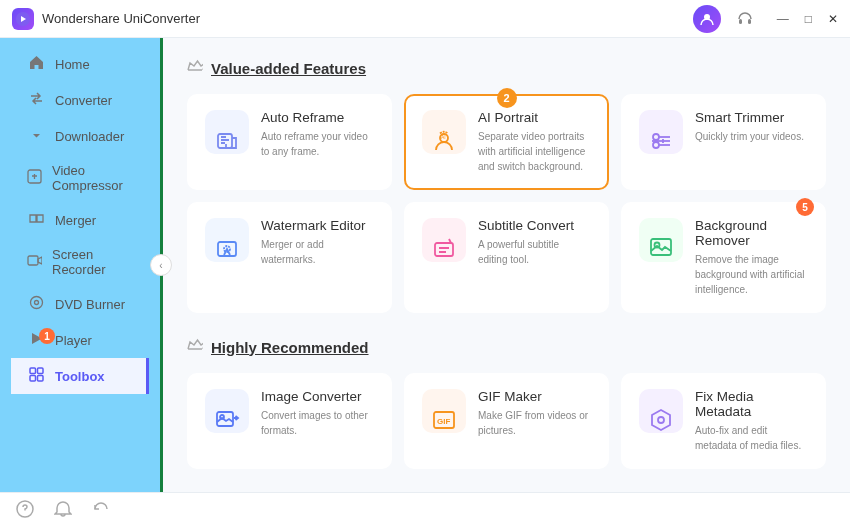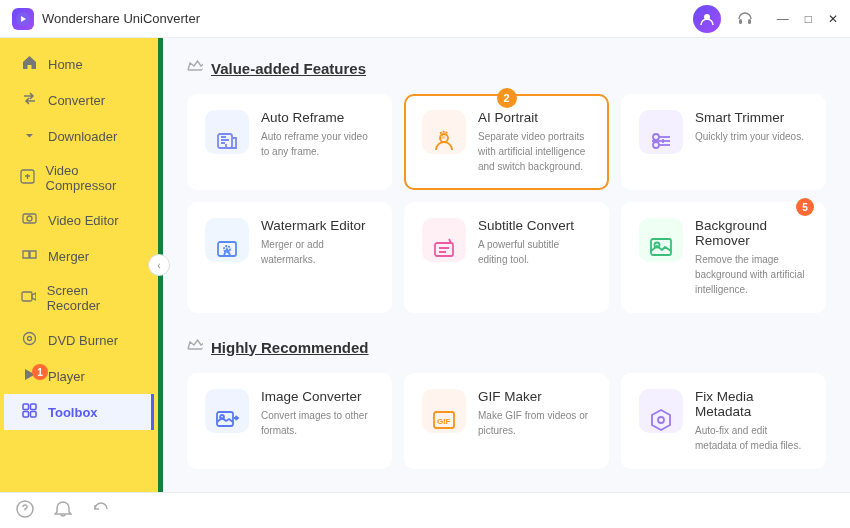--- a/index.html
+++ b/index.html
@@ -80,25 +80,25 @@
     
     .main-layout {
       display: flex;
       flex: 1;
       overflow: hidden;
     }
 
     
     .sidebar {
       width: 163px;
-      background: #fde047;
-      border-right: 5px solid #15803d;
+      background: #7dd3fc;
+      border-right: 3px solid #15803d;
       display: flex;
       flex-direction: column;
-      padding: 8px 4px;
+      padding: 8px 11px;
       position: relative;
     }
     .sidebar-item {
       display: flex;
       align-items: center;
       padding: 9px 16px;
       cursor: pointer;
       font-size: 13px;
       color: #555;
       gap: 10px;
@@ -339,29 +339,20 @@
         <svg width="15" height="15" viewBox="0 0 15 15" fill="none" stroke="#777" stroke-width="1.3">
             <rect x="1" y="1" width="13" height="13" rx="2"></rect>
             <path d="M5 7h5M7.5 5v5"></path>
           </svg>
       </span>
       <span>Video Compressor</span>
     </div>
     <div class="sidebar-item">
       <span class="sidebar-icon">
         <svg width="15" height="15" viewBox="0 0 15 15" fill="none" stroke="#777" stroke-width="1.3">
-            <rect x="1" y="3" width="13" height="9" rx="1.5"></rect>
-            <circle cx="7.5" cy="7.5" r="2.5"></circle>
-          </svg>
-      </span>
-      <span>Video Editor</span>
-    </div>
-    <div class="sidebar-item">
-      <span class="sidebar-icon">
-        <svg width="15" height="15" viewBox="0 0 15 15" fill="none" stroke="#777" stroke-width="1.3">
             <path d="M1 4h6v7H1zM8 4h6v7H8z"></path>
           </svg>
       </span>
       <span>Merger</span>
     </div>
     <div class="sidebar-item">
       <span class="sidebar-icon">
         <svg width="15" height="15" viewBox="0 0 15 15" fill="none" stroke="#777" stroke-width="1.3">
             <rect x="1" y="3" width="10" height="9" rx="1.5"></rect>
             <path d="M11 6l4-2v7l-4-2z"></path>

